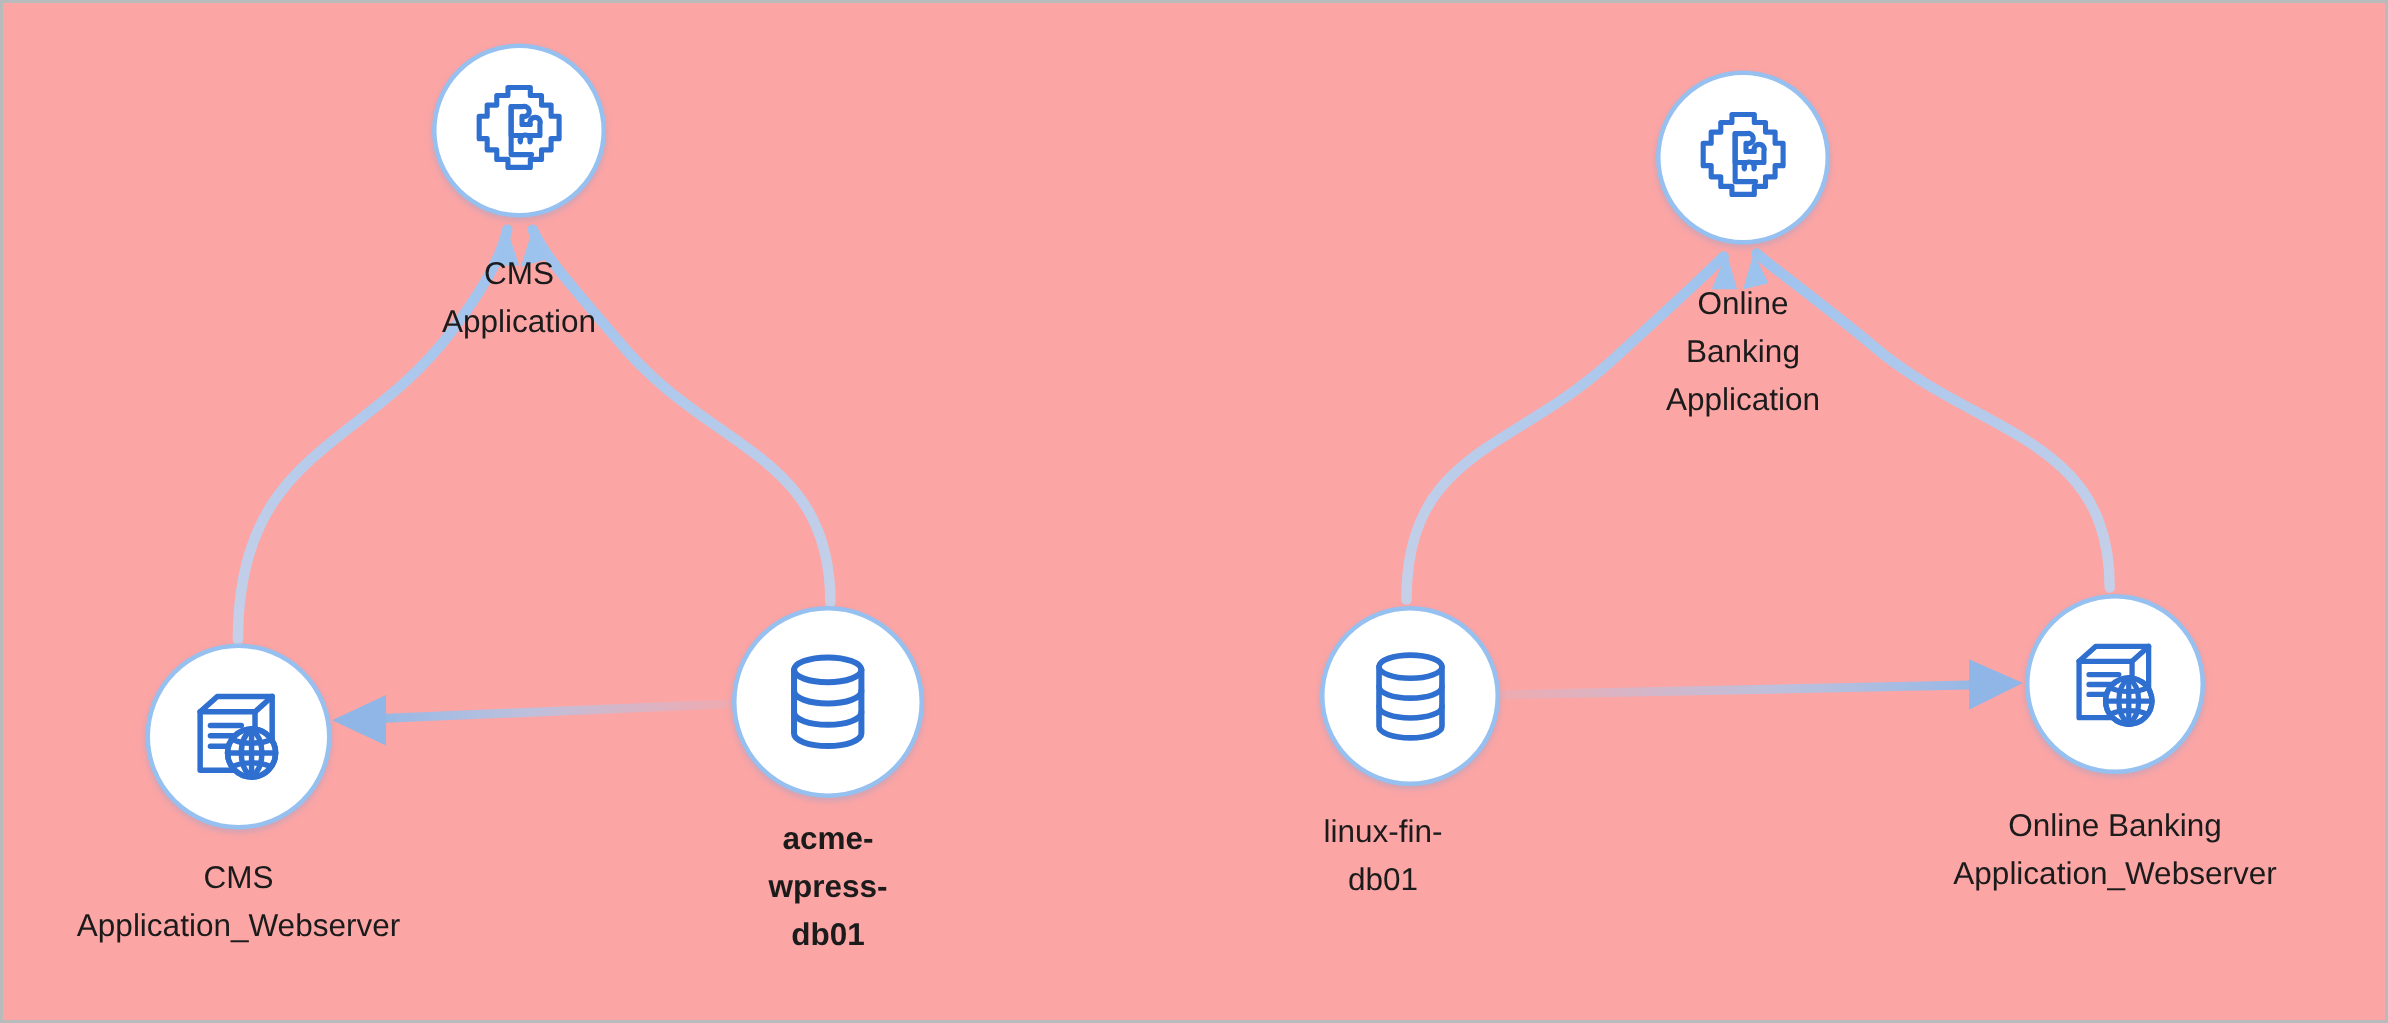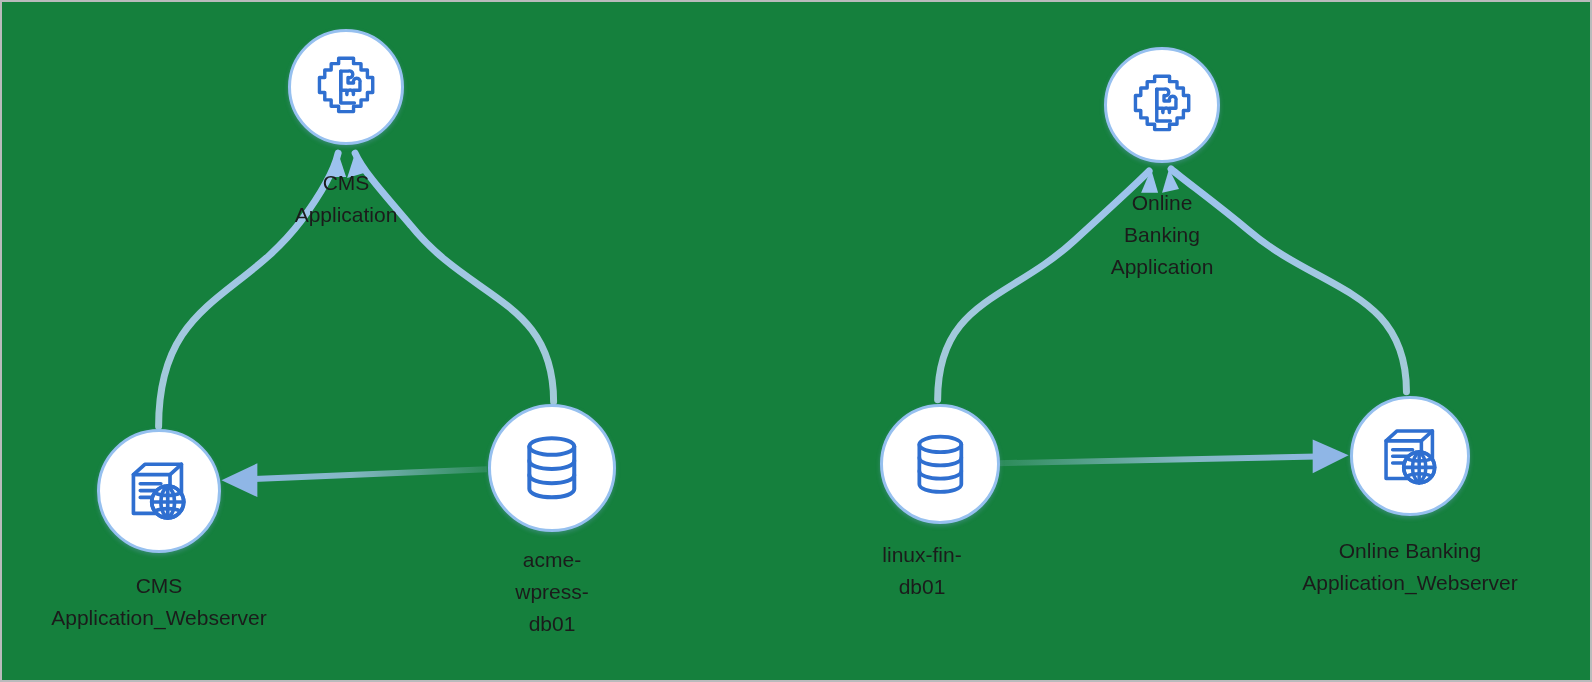--- a/index.html
+++ b/index.html
@@ -7,21 +7,21 @@
     padding: 0;
     background: #ffffff;
   }
   body {
     font-family: "Liberation Sans", sans-serif;
   }
   #canvas {
     position: relative;
     width: 1592px;
     height: 682px;
-    background: #15803d;
+    background: #fca5a5;
     border: 2px solid #b9babc;
     box-sizing: border-box;
     overflow: hidden;
   }
   #graph-svg {
     position: absolute;
     left: 0;
     top: 0;
     width: 100%;
     height: 100%;
@@ -156,21 +156,21 @@
   <div class="node node-circle" style="left:550px; top:466px; width:128px; height:128px;">
     <svg class="node-icon" viewBox="0 0 64 64">
       <g fill="none" stroke="#2f6fd0" stroke-width="3.4" stroke-linejoin="round" stroke-linecap="round">
         <ellipse cx="32" cy="14" rx="19" ry="7"></ellipse>
         <path d="M13 14 V50 C13 54 21.5 57 32 57 C42.5 57 51 54 51 50 V14"></path>
         <path d="M13 26 C13 30 21.5 33 32 33 C42.5 33 51 30 51 26"></path>
         <path d="M13 38 C13 42 21.5 45 32 45 C42.5 45 51 42 51 38"></path>
       </g>
     </svg>
   </div>
-  <div class="node-label" style="left:550px; top:542px; width:220px;">acme-
+  <div class="node-label" style="left:550px; top:542px; width:220px;font-weight:bold;">acme-
 wpress-
 db01</div>
 
   <div class="node node-circle" style="left:1160px; top:103px; width:116px; height:116px;">
     <svg class="node-icon" viewBox="0 0 64 64">
       <g fill="none" stroke="#2f6fd0" stroke-width="3.2" stroke-linejoin="round" stroke-linecap="round">
         <path d="M25 5 h14 v5 h7 v6 h6 v7 h5 v14 h-5 v7 h-6 v6 h-7 v5 h-14 v-5 h-7 v-6 h-6 v-7 h-5 v-14 h5 v-7 h6 v-6 h7 z"></path>
         <path d="M27 17 h7 a3.2 3.2 0 1 1 0 6 h-0.2 v5.2 h5.2 v-0.2 a3.2 3.2 0 1 1 6 0 v7 h-6.2 v4 a3.2 3.2 0 1 0 -6 0 v-4 h-5.8 v-18 z"></path>
         <path d="M27 17 v30 h12.8"></path>
       </g>

